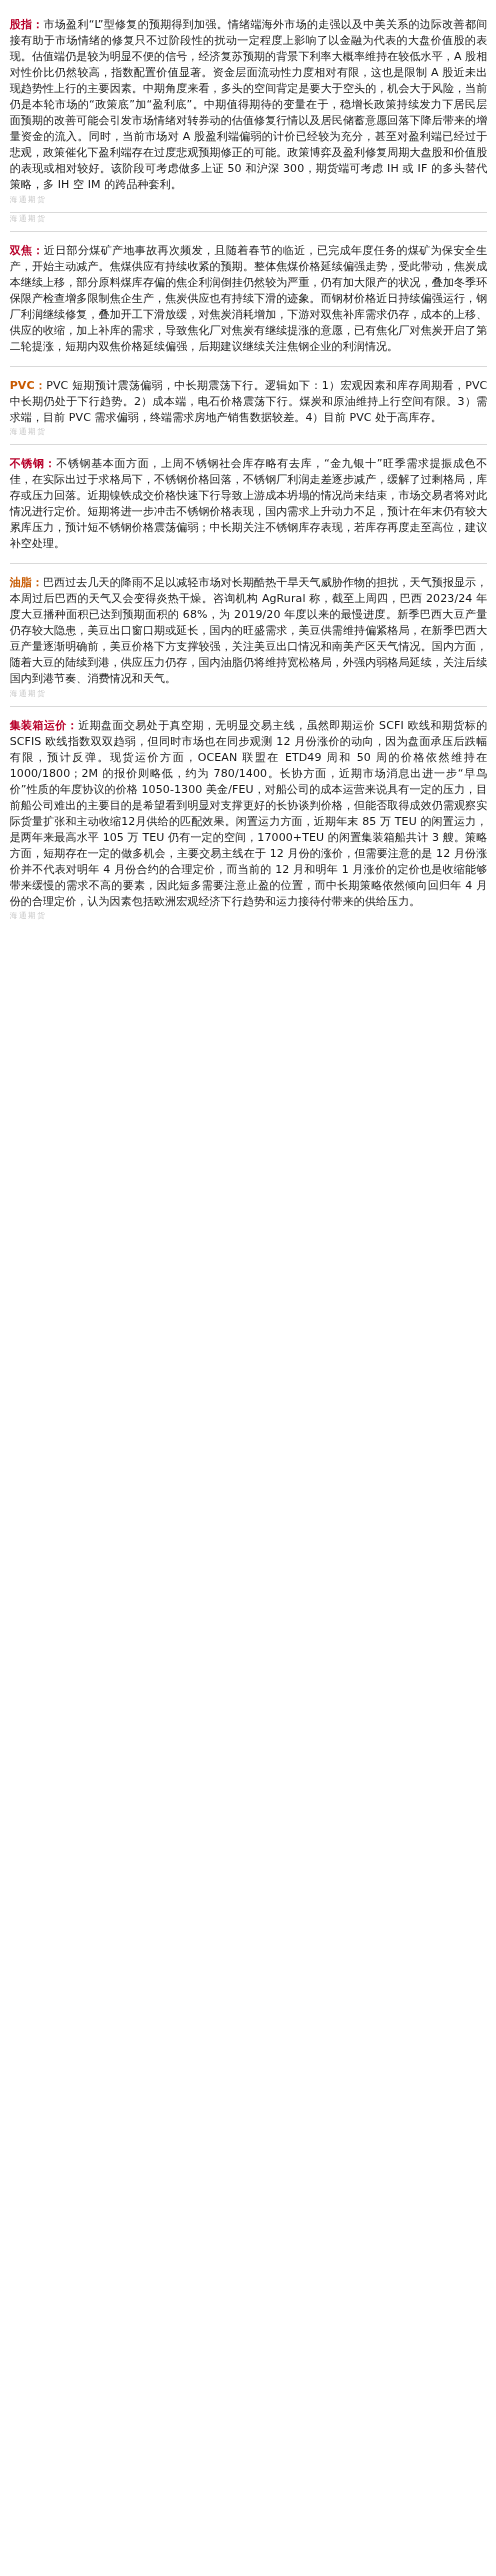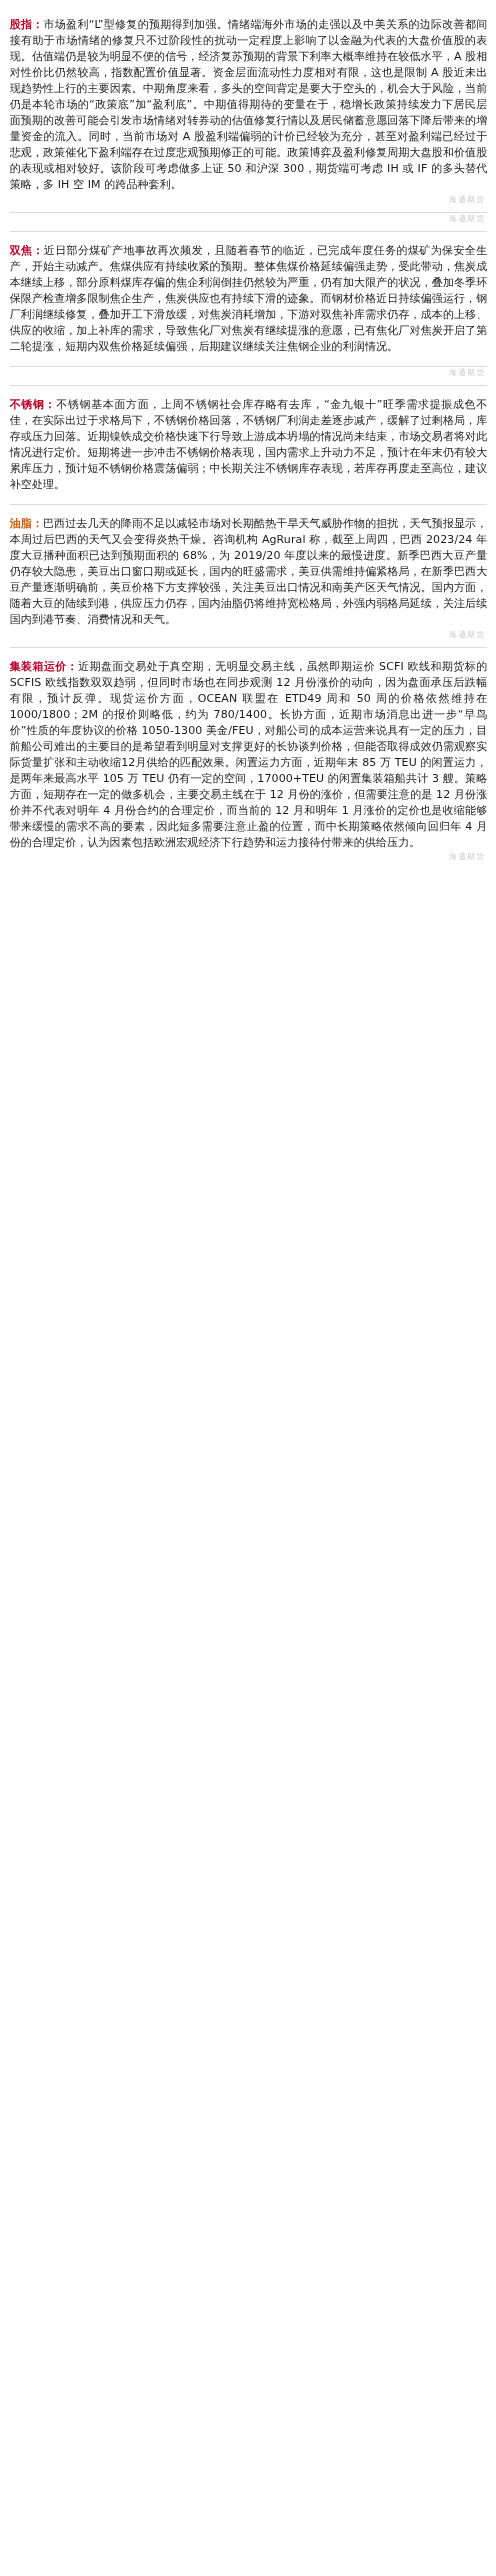--- a/index.html
+++ b/index.html
@@ -38,21 +38,20 @@
     color: #c85a00;
     font-weight: bold;
   }
   .divider {
     height: 0.8px;
     background: #d9d9d9;
     margin: 7.2px 0 7.2px 0;
     border: 0;
   }
   .wm-row {
-    text-align: right;
     font-size: 7.6px;
     color: #c9c9c9;
     letter-spacing: 1.6px;
     height: 9.7px;
     line-height: 9.7px;
     margin-top: -9.7px;
     padding-right: 1.6px;
   }
   .sec-inner { position: relative; }
 </style>
@@ -78,20 +77,21 @@
 
   <div class="section">
     <div class="sec-inner">
       <p class="body-text"><span class="lead">双焦：</span><span>近日部分煤矿产地事故再次频发，且随着春节的临近，已完成年度任务的煤矿为保安全生产，开始主动减产。焦煤供应有持续收紧的预期。整体焦煤价格延续偏强走势，受此带动，焦炭成本继续上移，部分原料煤库存偏的焦企利润倒挂仍然较为严重，仍有加大限产的状况，叠加冬季环保限产检查增多限制焦企生产，焦炭供应也有持续下滑的迹象。而钢材价格近日持续偏强运行，钢厂利润继续修复，叠加开工下滑放缓，对焦炭消耗增加，下游对双焦补库需求仍存，成本的上移、供应的收缩，加上补库的需求，导致焦化厂对焦炭有继续提涨的意愿，已有焦化厂对焦炭开启了第二轮提涨，短期内双焦价格延续偏强，后期建议继续关注焦钢企业的利润情况。</span></p>
     </div>
     <hr class="divider">
   </div>
 
   <div class="section">
     <div class="sec-inner">
+      <p class="body-text"><span class="lead-orange">PVC：</span><span>PVC 短期预计震荡偏弱，中长期震荡下行。逻辑如下：1）宏观因素和库存周期看，PVC 中长期仍处于下行趋势。2）成本端，电石价格震荡下行。煤炭和原油维持上行空间有限。3）需求端，目前 PVC 需求偏弱，终端需求房地产销售数据较差。4）目前 PVC 处于高库存。</span></p>
       <div class="wm-row">海通期货</div>
     </div>
     <hr class="divider">
   </div>
 
   <div class="section">
     <div class="sec-inner">
       <p class="body-text"><span class="lead">不锈钢：</span><span>不锈钢基本面方面，上周不锈钢社会库存略有去库，“金九银十”旺季需求提振成色不佳，在实际出过于求格局下，不锈钢价格回落，不锈钢厂利润走差逐步减产，缓解了过剩格局，库存或压力回落。近期镍铁成交价格快速下行导致上游成本坍塌的情况尚未结束，市场交易者将对此情况进行定价。短期将进一步冲击不锈钢价格表现，国内需求上升动力不足，预计在年末仍有较大累库压力，预计短不锈钢价格震荡偏弱；中长期关注不锈钢库存表现，若库存再度走至高位，建议补空处理。</span></p>
     </div>
     <hr class="divider">

